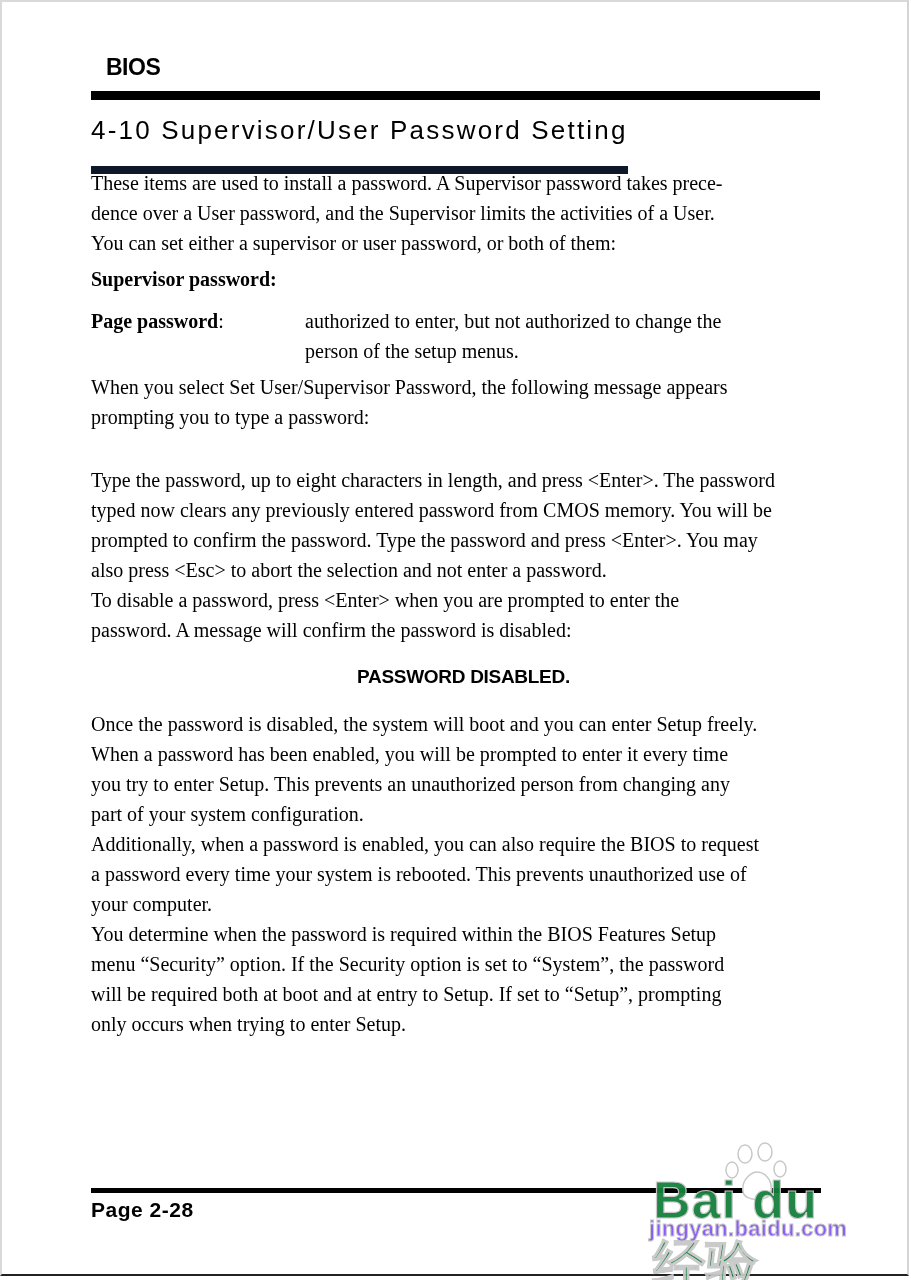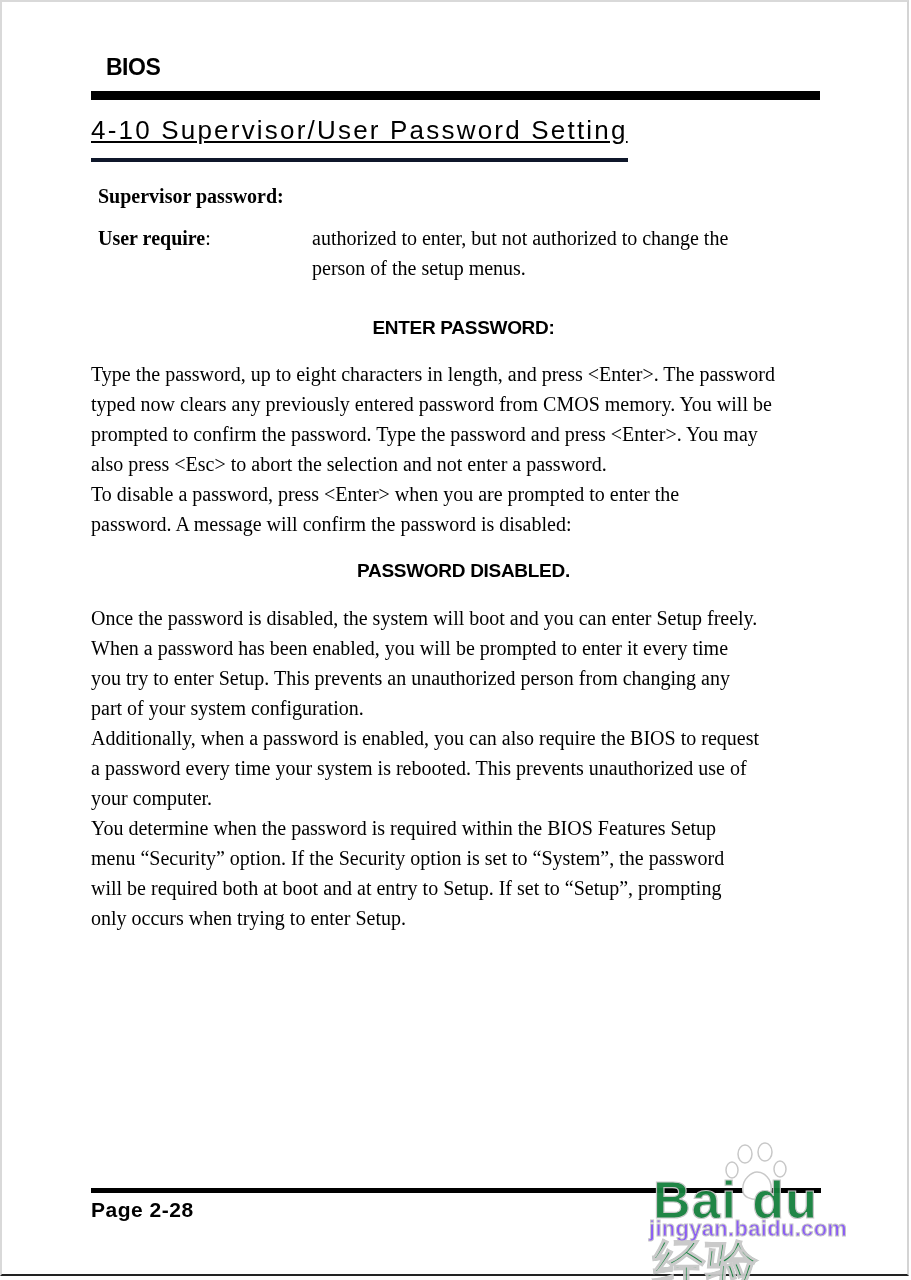--- a/index.html
+++ b/index.html
@@ -34,36 +34,35 @@
       left: 91px; top: 91px;
       width: 729px; height: 9px;
       background: #000;
     }
     .section-title {
       position: absolute;
       left: 91px; top: 115px;
       font-family: "Liberation Sans", sans-serif;
       font-size: 26px;
       letter-spacing: 2.2px;
-      padding-bottom: 12px;
-      border-bottom: 4px solid #0f172a;
+      padding-bottom: 20px;
+      border-bottom: 8px solid #0f172a;
       white-space: nowrap;
-      text-decoration: underline;
     }
     .body {
       position: absolute;
       left: 91px; top: 168px;
       width: 735px;
       font-family: "Liberation Serif", serif;
       font-size: 20px;
       line-height: 30px;
     }
     .para { margin: 0; white-space: pre-line; }
     .gap-6 { height: 6px; }
-    .deflist { margin: 7px; }
+    .deflist { margin: 0; }
     .defrow { display: flex; }
     .defterm {
       width: 214px;
       flex: 0 0 214px;
       font-weight: bold;
     }
     .defterm .colon-normal { font-weight: normal; }
     .defdesc { flex: 1; white-space: pre-line; }
     .message {
       font-family: "Liberation Sans", sans-serif;
@@ -124,37 +123,41 @@
 <body>
 
 <div class="page-frame"></div>
 
 <div class="header-label">BIOS</div>
 <div class="header-rule"></div>
 
 <div class="section-title">4-10 Supervisor/User Password Setting</div>
 
 <div class="body">
+  <p class="para">These items are used to install a password. A Supervisor password takes prece-
+dence over a User password, and the Supervisor limits the activities of a User.
+You can set either a supervisor or user password, or both of them:</p>
   <div class="gap-6"></div>
 
   <div class="deflist">
     <div class="defrow">
       <div class="defterm">Supervisor password:</div>
     </div>
     <div class="gap-12" style="height:12px"></div>
     <div class="defrow">
-      <div class="defterm"><span>User require</span><span class="colon-normal">:</span></div>
+      <div class="defterm"><span>Page password</span><span class="colon-normal">:</span></div>
       <div class="defdesc">authorized to enter, but not authorized to change the
 person of the setup menus.</div>
     </div>
   </div>
   <div class="gap-6"></div>
 
+  <p class="para">When you select Set User/Supervisor Password, the following message appears
+prompting you to type a password:</p>
   <div style="height:17px"></div>
-  <p class="message">ENTER PASSWORD:</p>
   <div style="height:16px"></div>
 
   <p class="para">Type the password, up to eight characters in length, and press &lt;Enter&gt;.  The password
 typed now clears any previously entered password from CMOS memory.  You will be
 prompted to confirm the password.  Type the password and press &lt;Enter&gt;.  You may
 also press &lt;Esc&gt; to abort the selection and not enter a password.
 To disable a password, press &lt;Enter&gt; when you are prompted to enter the
 password.  A message will confirm the password is disabled:</p>
   <div style="height:17px"></div>
   <p class="message">PASSWORD DISABLED.</p>

